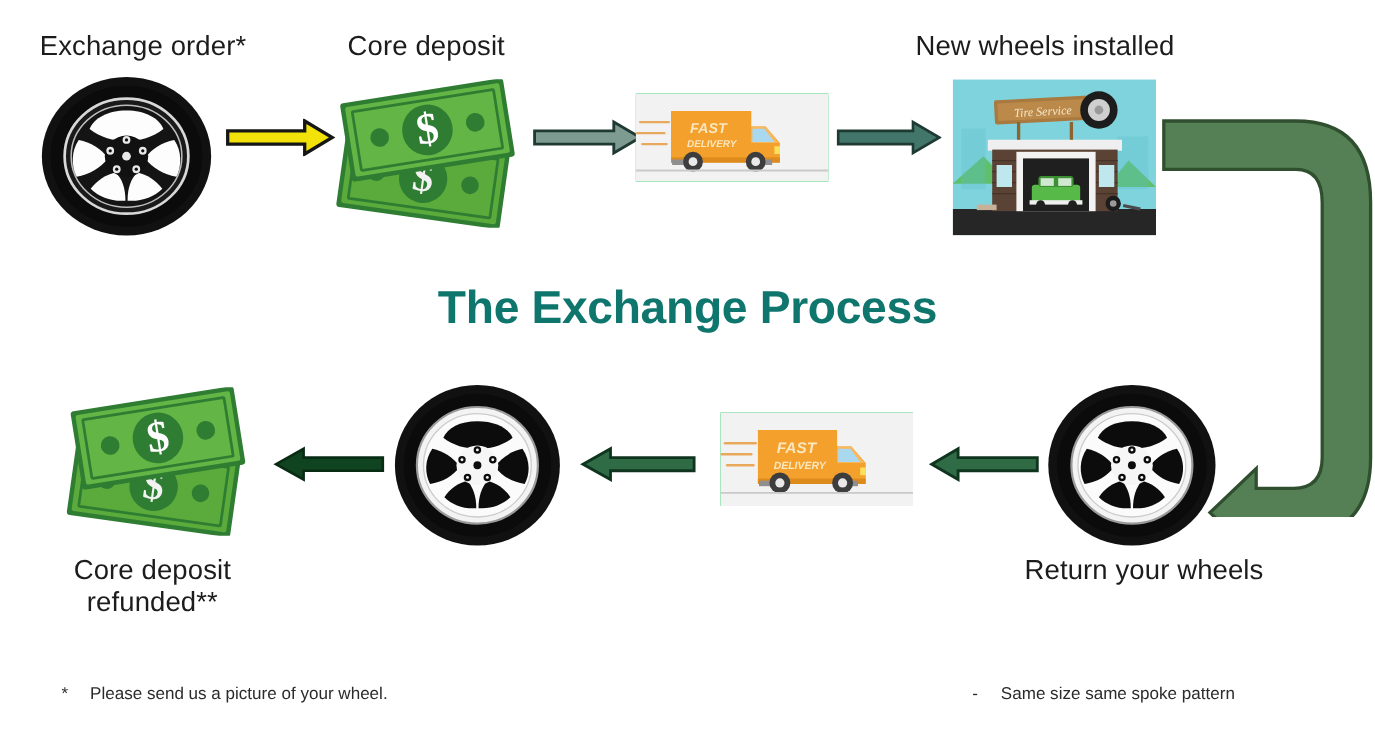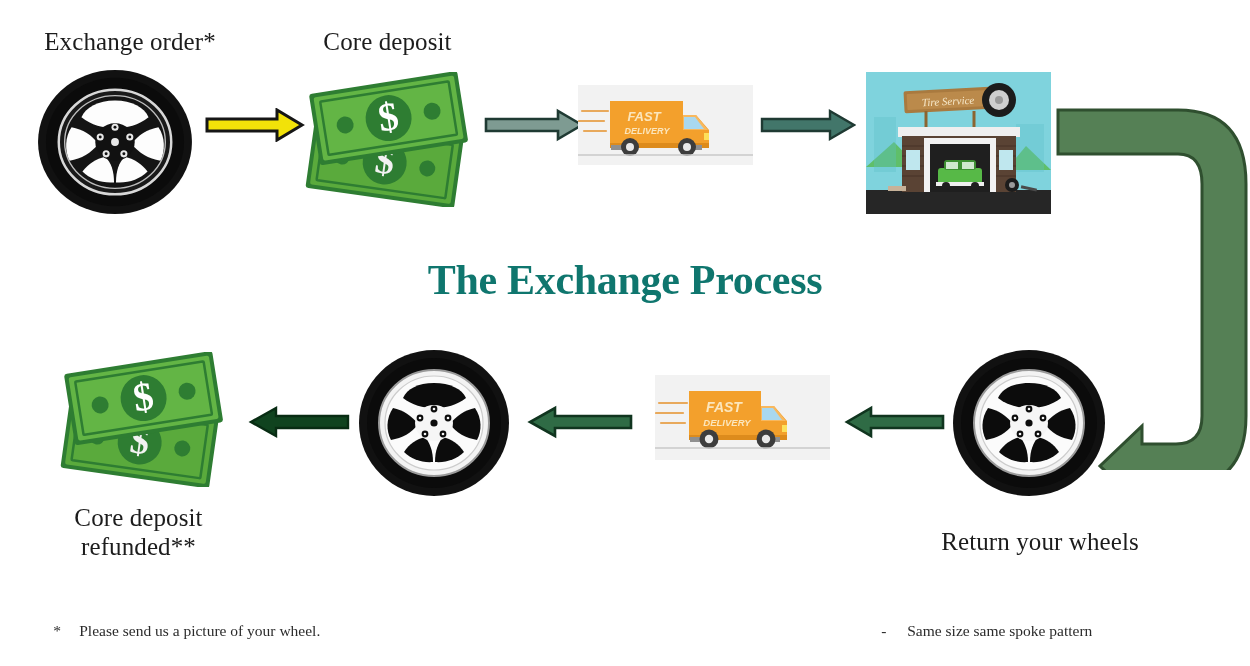--- a/index.html
+++ b/index.html
@@ -11,21 +11,21 @@
     font-family: "Liberation Sans", sans-serif;
     color: #1a1a1a;
   }
   #canvas {
     position: relative;
     width: 1250px;
     height: 666px;
     background: #ffffff;
     overflow: hidden;
   }
-  .abs { position: absolute; font-family: Liberation Serif, serif; }
+  .abs { position: absolute; }
 
   .step-label {
     font-size: 25px;
     font-weight: 400;
     color: #1c1c1c;
     text-align: center;
     line-height: 1.15;
     letter-spacing: 0.1px;
     white-space: pre-line;
   }
@@ -67,26 +67,27 @@
 <body>
 
 <div id="canvas">
 
   <div id="title" class="abs" style="top:256px;">The Exchange Process</div>
 
   <div class="abs step-label" style="left:0px; top:28px; width:260px;">Exchange order*</div>
 
   <div class="abs step-label" style="left:280px; top:28px; width:215px;">Core deposit</div>
 
+  <div class="abs step-label" style="left:805px; top:28px; width:290px;">New wheels installed</div>
 
   <div class="abs step-label" style="left:26px; top:504px; width:225px;">Core deposit
 refunded**</div>
 
 
-  <div class="abs step-label" style="left:895px; top:504px; width:290px;margin-top:24px;">Return your wheels</div>
+  <div class="abs step-label" style="left:895px; top:504px; width:290px;">Return your wheels</div>
 
   <div class="wheel" style="left:36px; top:68px; width:158px; height:148px;">
     <svg viewBox="0 0 160 150" width="158" height="148">
       <ellipse cx="80" cy="75" rx="78" ry="73" fill="#111111"></ellipse>
       <ellipse cx="80" cy="75" rx="70" ry="65" fill="#0b0b0b"></ellipse>
       <ellipse cx="80" cy="75" rx="57" ry="53" fill="#1a1a1a" stroke="#d8d8d8" stroke-width="2.5"></ellipse>
       <ellipse cx="80" cy="75" rx="51" ry="47" fill="#141414" stroke="#bdbdbd" stroke-width="1.4"></ellipse>
       <g fill="#fdfdfd">
         <path d="M80 33 C97 33 110 40 114 50 C104 58 92 61 80 61 C68 61 56 58 46 50 C50 40 63 33 80 33 Z"></path>
         <path d="M124 60 C131 70 131 84 126 94 C114 92 104 86 97 77 C103 68 113 62 124 60 Z"></path>

